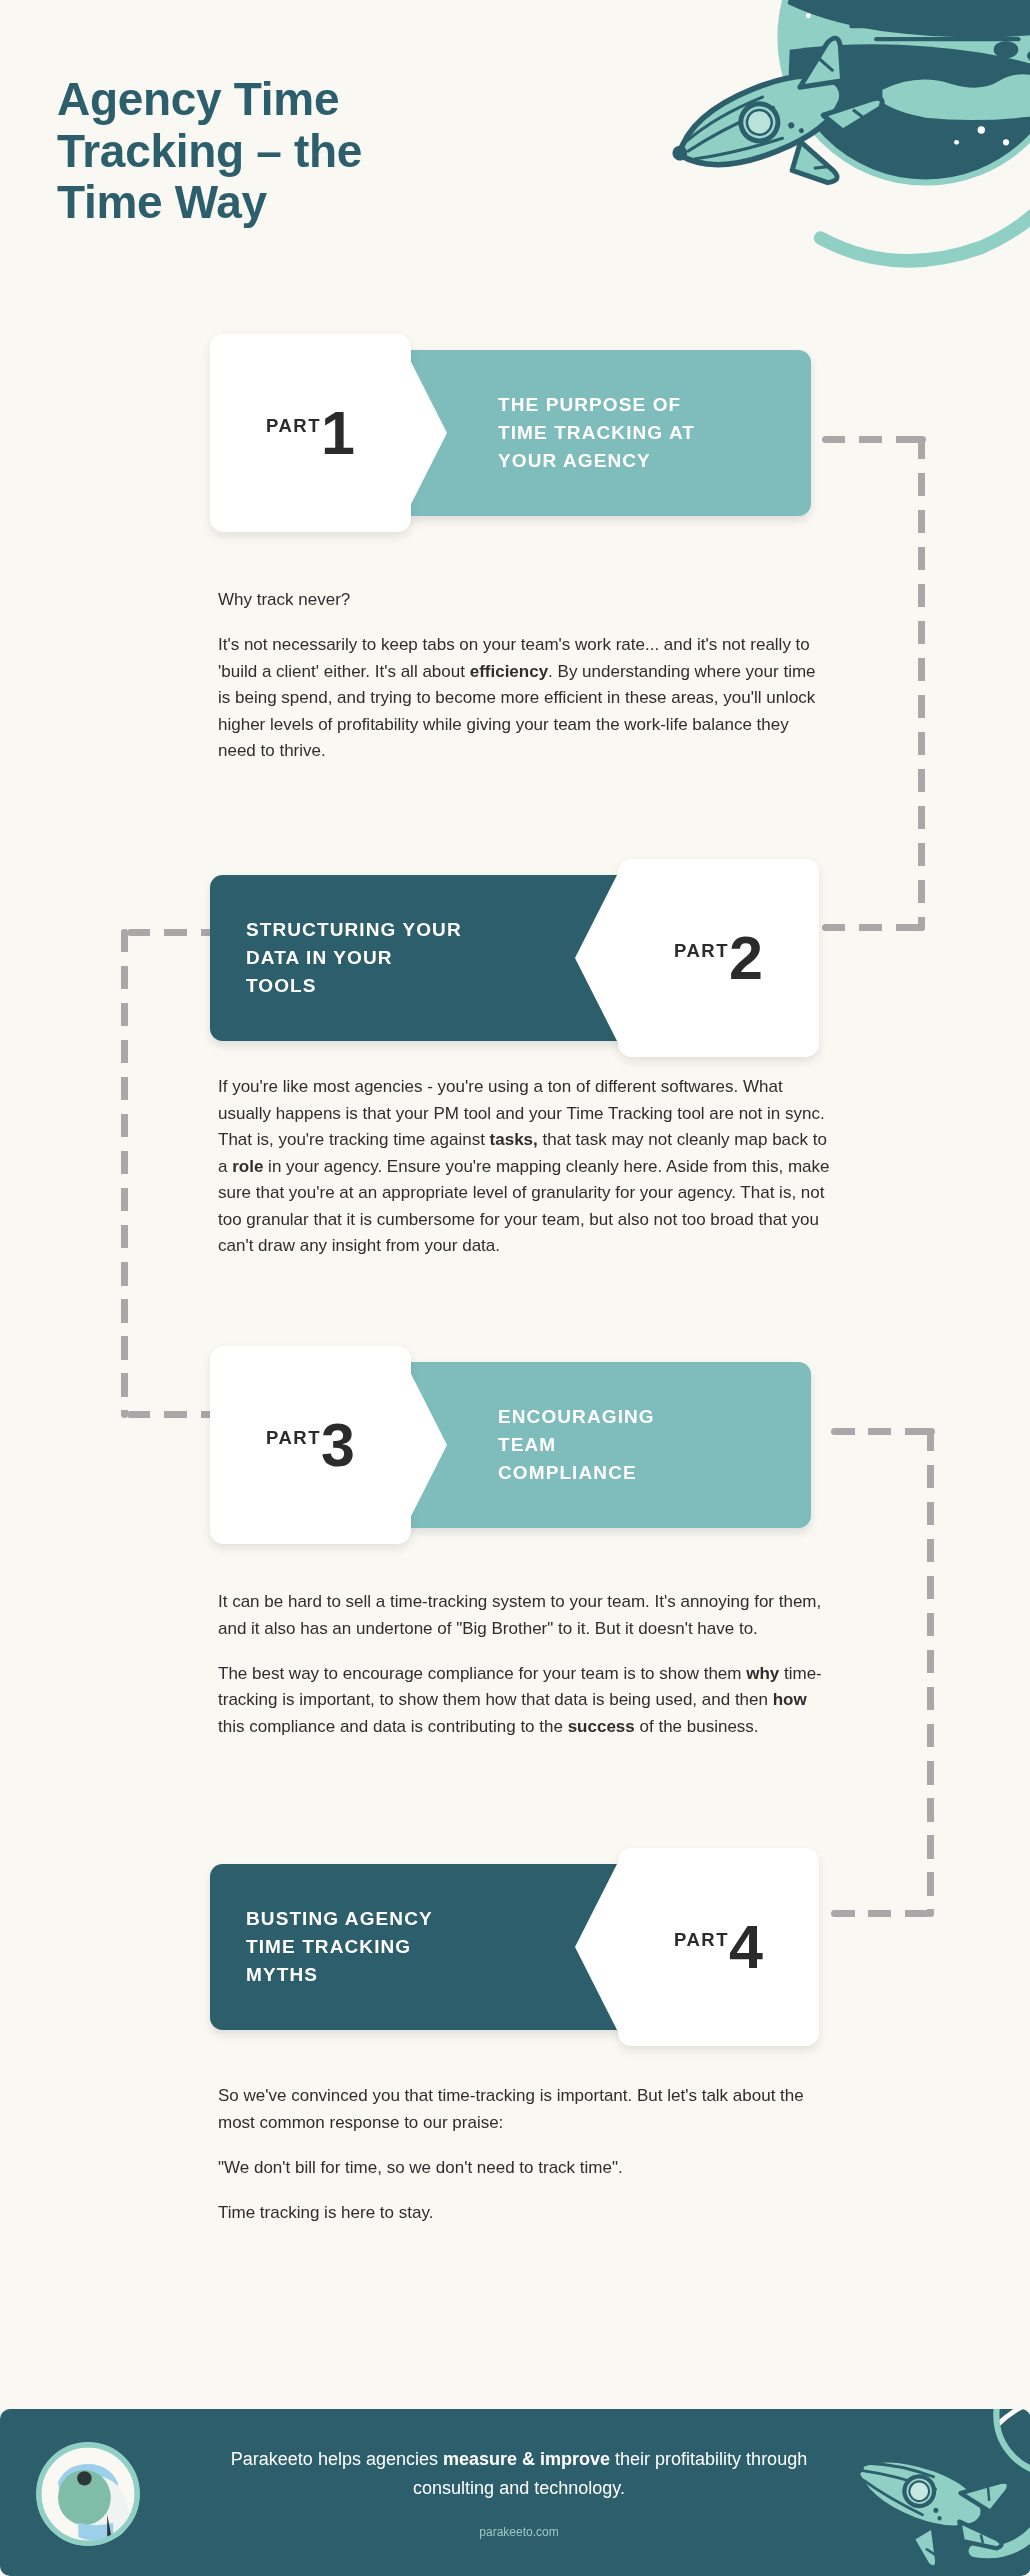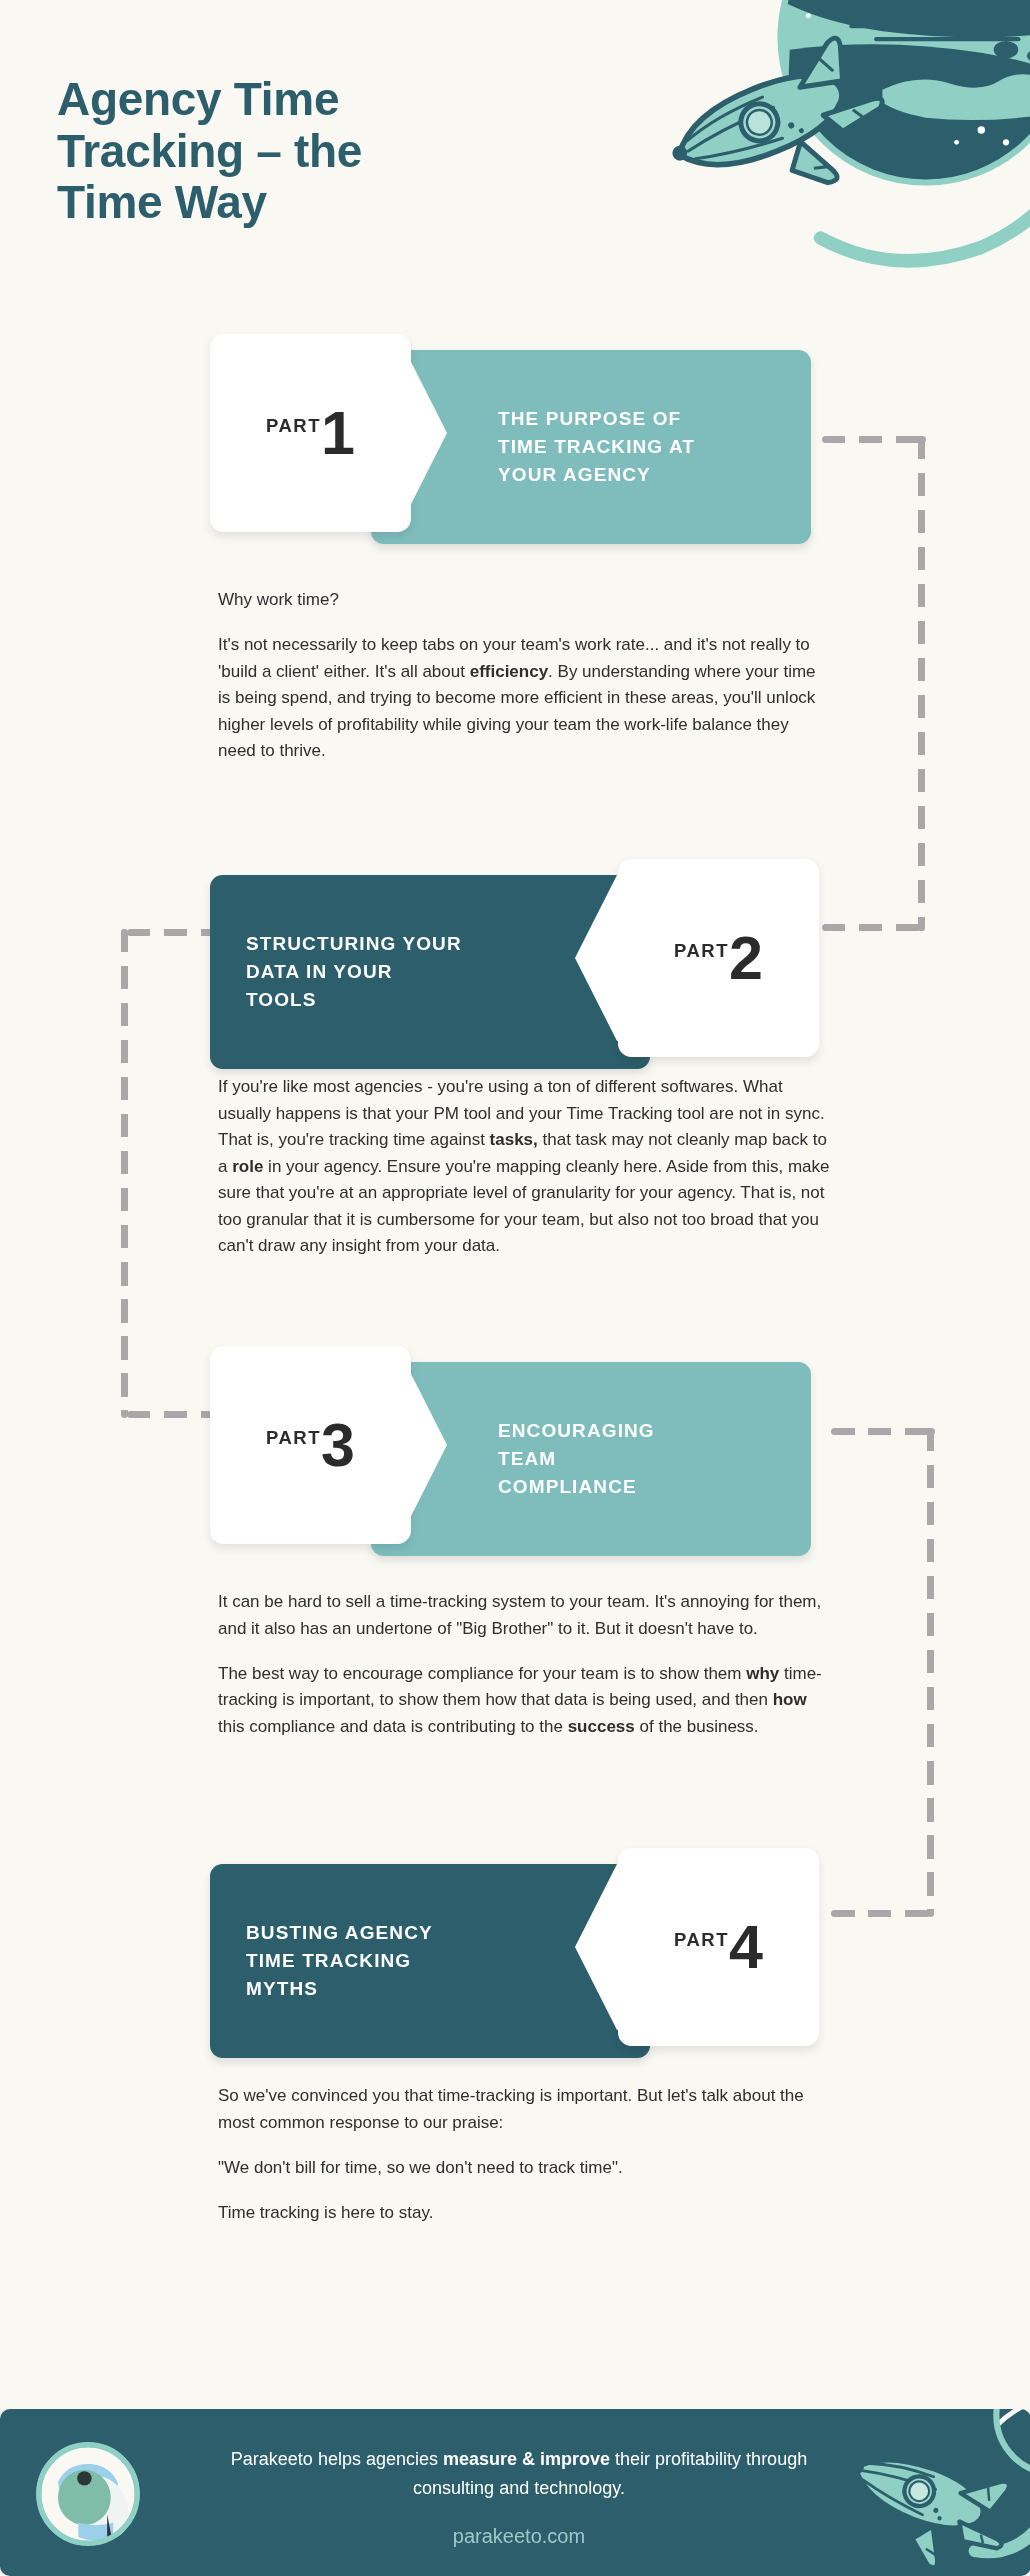--- a/index.html
+++ b/index.html
@@ -77,21 +77,21 @@
   .num-card .num {
     font-size:61px;
     font-weight:bold;
     color:#2B2B2B;
     line-height:0.9;
   }
 
   
   .title-banner {
     position:absolute;
-    height:194px;
+    height:166px;
     top:16px;
     border-radius:12.4px;
     z-index:1;
     box-shadow:0 4.3px 8.7px rgba(0,0,0,0.10);
     display:flex;
     align-items:center;
   }
   .title-banner .btxt {
     color:#FFFFFF;
     font-size:19px;
@@ -219,21 +219,21 @@
   }
   .footer-tag {
     color:#FFFFFF;
     font-size:18px;
     line-height:1.62;
   }
   .footer-tag b { font-weight:bold; }
   .footer-url {
     margin-top:22px;
     color:#9DC9C9;
-    font-size:20px;
+    font-size:12px;
   }
   .footer-art {
     position:absolute;
     right:-12.4px;
     top:-6.2px;
     width:192px;
     height:185px;
   }
 </style>
 </head>
@@ -332,21 +332,21 @@
       <div class="notch-base"></div>
       <div class="notch"></div>
       <div class="num-card">
         <div class="lbl">PART</div>
         <div class="num">1</div>
       </div>
     </div>
   </div>
 
   <div class="body-copy" style="top:587px;">
-    <p><span>Why work time?</span></p>
+    <p><span>Why track never?</span></p>
     <p><span>It's not necessarily to keep tabs on your team's work rate... and it's not really to 'build a client' either. It's all about </span><b>efficiency</b><span>. By understanding where your time is being spend, and trying to become more efficient in these areas, you'll unlock higher levels of profitability while giving your team the work-life balance they need to thrive.</span></p>
   </div>
 
   <div class="conn" style="left:822px; top:436px; width:136px; height:495px;">
     <div class="h" style="left:0; top:0; width:99px;"></div>
     <div class="cap" style="left:93px; top:0; width:10.5px; height:6.8px;"></div>
     <div class="v" style="left:96px; top:0; height:495px;"></div>
     <div class="cap" style="left:96px; top:488px; width:6.8px; height:6.8px;"></div>
     <div class="h" style="left:0; top:488px; width:99px;"></div>
   </div>

